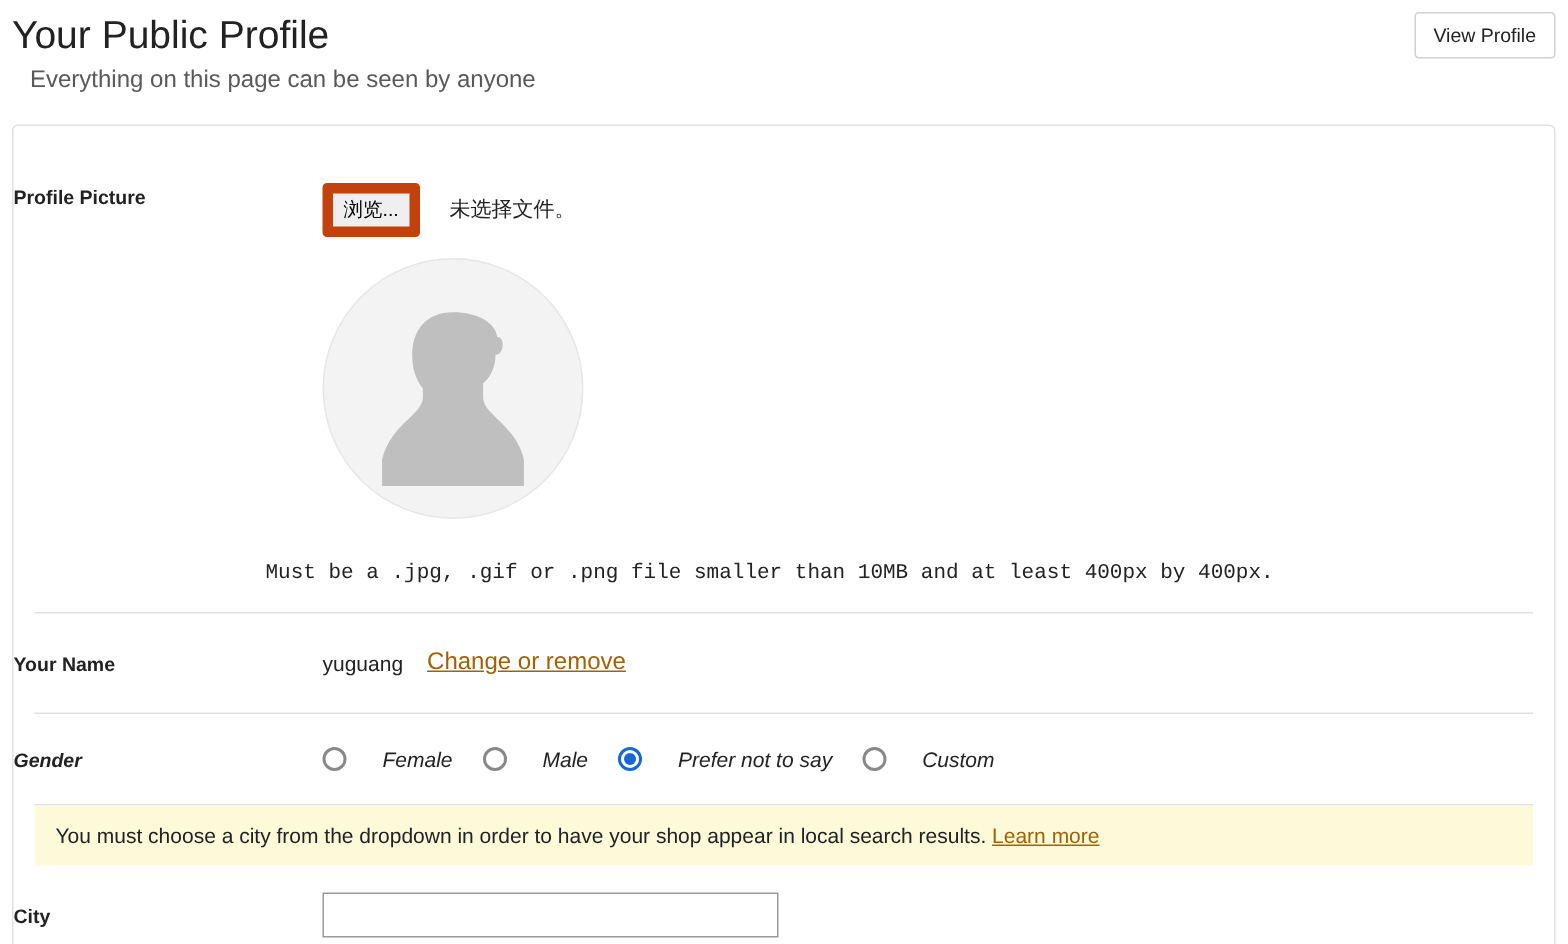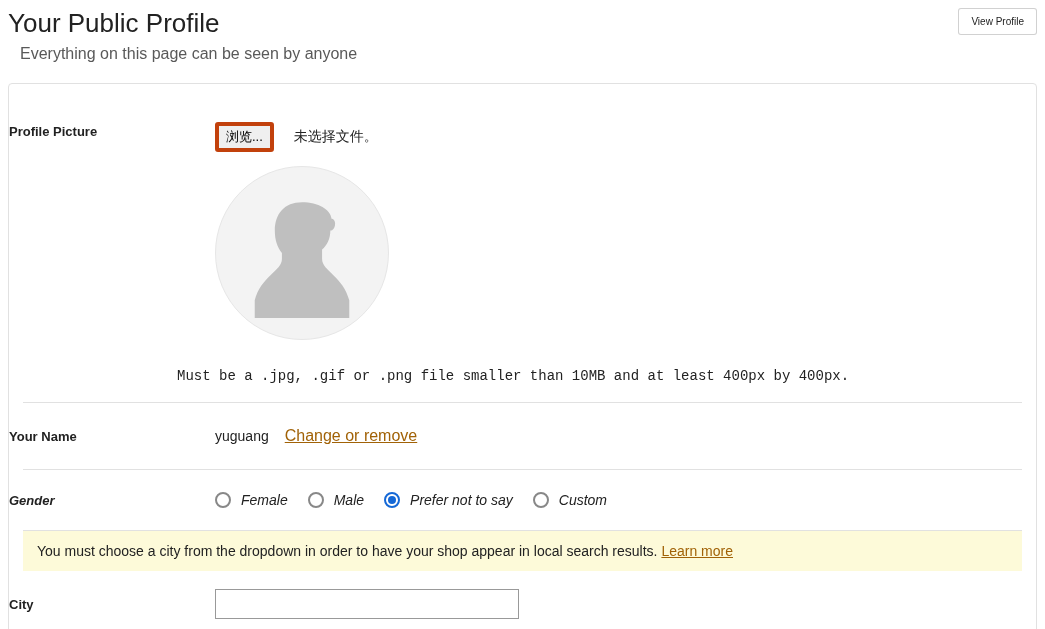--- a/index.html
+++ b/index.html
@@ -25,21 +25,21 @@
       font-size: 16px;
       color: #595959;
       margin-top: 6px;
       margin-left: 12px;
     }
     .view-profile-btn {
       background: #fff;
       border: 1px solid rgba(0,0,0,0.18);
       border-radius: 3px;
       padding: 7px 12px;
-      font-size: 10px;
+      font-size: 13px;
       font-weight: 500;
       cursor: pointer;
       color: #222;
     }
     .panel {
       border: 1px solid #e1e1e1;
       border-radius: 4px;
       margin: 20px 8px 0 8px;
       padding-top: 38px;
     }
@@ -54,21 +54,21 @@
       font-size: 13px;
       font-weight: 600;
       color: #222;
       padding-top: 2px;
     }
     .content-col {
       flex: 1;
     }
     .browse-btn {
       background: #efefef;
-      border: 4px solid #c2410c;
+      border: 7px solid #c2410c;
       border-radius: 3px;
       padding: 2px 7px;
       font-size: 13px;
       cursor: pointer;
       font-family: inherit;
     }
     .no-file {
       margin-left: 16px;
       font-size: 14px;
     }
@@ -122,21 +122,21 @@
     }
     .gender-row .label-col { padding-top: 0; }
     .radio-group {
       display: flex;
       align-items: center;
       gap: 20px;
     }
     .radio-item {
       display: flex;
       align-items: flex-start;
-      gap: 10px;
+      gap: 24px;
       cursor: pointer;
     }
     .radio-circle {
       width: 16px;
       height: 16px;
       border: 2px solid #888;
       border-radius: 50%;
       display: inline-flex;
       align-items: center;
       justify-content: center;

